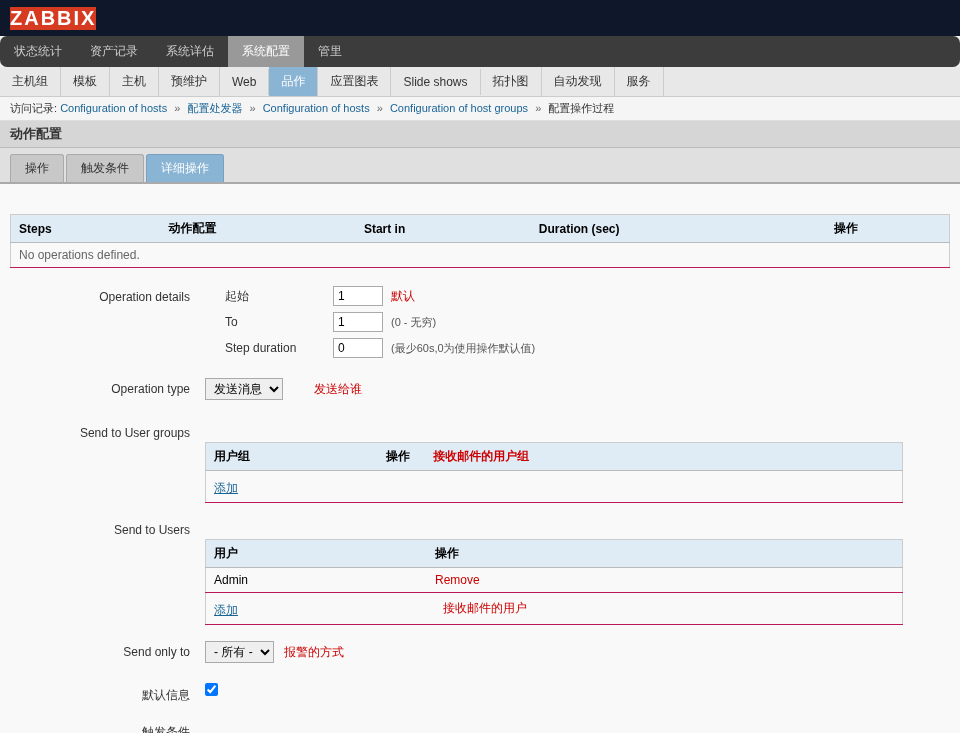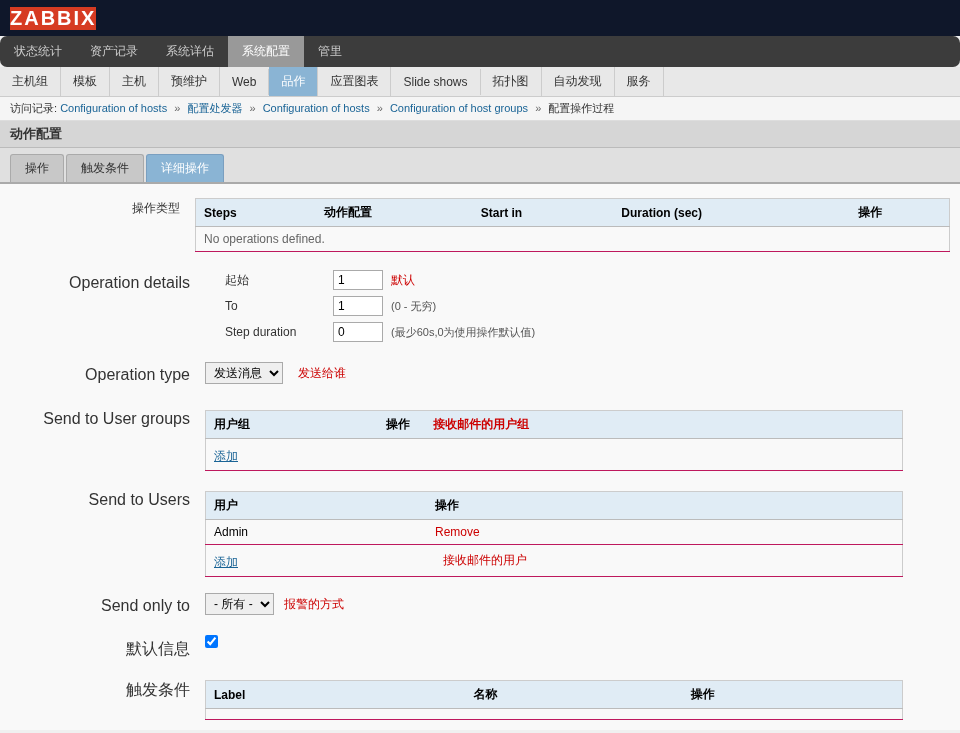--- a/index.html
+++ b/index.html
@@ -35,27 +35,27 @@
     
     .main-content { background: #f9f9f9; padding: 10px; }
 
     .field-row { display: flex; align-items: center; margin-bottom: 6px; }
     .field-row label { width: 100px; font-size: 12px; color: #333; }
     .field-row input[type="text"], .field-row input[type="number"] { width: 60px; padding: 2px 4px; border: 1px solid #aaa; font-size: 12px; }
     .field-note { margin-left: 8px; color: #555; font-size: 11px; }
     .field-note-red { margin-left: 8px; color: #cc0000; font-size: 12px; }
 
     .full-row { display: flex; padding: 8px 10px 0; }
-    .row-label { width: 185px; text-align: right; padding-right: 15px; font-size: 16px; color: #333; padding-top: 4px; }
+    .row-label { width: 185px; text-align: right; padding-right: 15px; font-size: 12px; color: #333; padding-top: 4px; }
     .row-content { flex: 1; }
 
     select { padding: 2px 4px; border: 1px solid #aaa; font-size: 12px; }
 
     
-    .sub-table { border: 1px solid #ccc; width: 100%; border-collapse: collapse; margin-top: 4px; }
+    .sub-table { border: 1px solid #ccc; width: 100%; border-collapse: collapse; margin-top: 20px; }
     .sub-table th { background: #e0ecf5; padding: 5px 8px; font-size: 12px; text-align: left; border-bottom: 1px solid #bbb; }
     .sub-table td { padding: 5px 8px; font-size: 12px; border-bottom: 1px solid #be185d; }
     .add-link { color: #1a6496; cursor: pointer; font-size: 12px; text-decoration: underline; display: inline-block; margin-top: 4px; }
     .remove-link { color: #cc0000; text-decoration: none; font-size: 12px; cursor: pointer; }
 
     
     input[type="checkbox"] { cursor: pointer; }
   </style>
 </head>
 <body>
@@ -103,21 +103,20 @@
 
 <div class="tabs">
   <div class="tab">操作</div>
   <div class="tab">触发条件</div>
   <div class="tab active">详细操作</div>
 </div>
 
 <div class="main-content">
 
   <div style="display:flex; margin-bottom: 10px;">
-    <div style="width:185px; text-align:right; padding-right:15px; padding-top:6px; font-size:12px; color:#333;">操作类型</div>
     <div style="flex:1;">
       <table class="sub-table" style="width:100%;">
         <thead>
           <tr>
             <th>Steps</th>
             <th>动作配置</th>
             <th>Start in</th>
             <th>Duration (sec)</th>
             <th>操作</th>
           </tr>
@@ -152,21 +151,21 @@
           <span class="field-note">(最少60s,0为使用操作默认值)</span>
         </div>
       </div>
     </div>
 
     <div class="full-row" style="margin-top:6px;">
       <div class="row-label">Operation type</div>
       <div class="row-content">
         <div class="field-row">
           <select><option>发送消息</option><option>远程命令</option></select>
-          <span class="field-note-red" style="margin-left:15px;">发送给谁</span>
+          <span class="field-note-red" style="margin-left:31px;">发送给谁</span>
         </div>
       </div>
     </div>
 
     <div class="full-row" style="margin-top:8px;">
       <div class="row-label">Send to User groups</div>
       <div class="row-content">
         <table class="sub-table" style="width:95%;">
           <thead>
             <tr>

